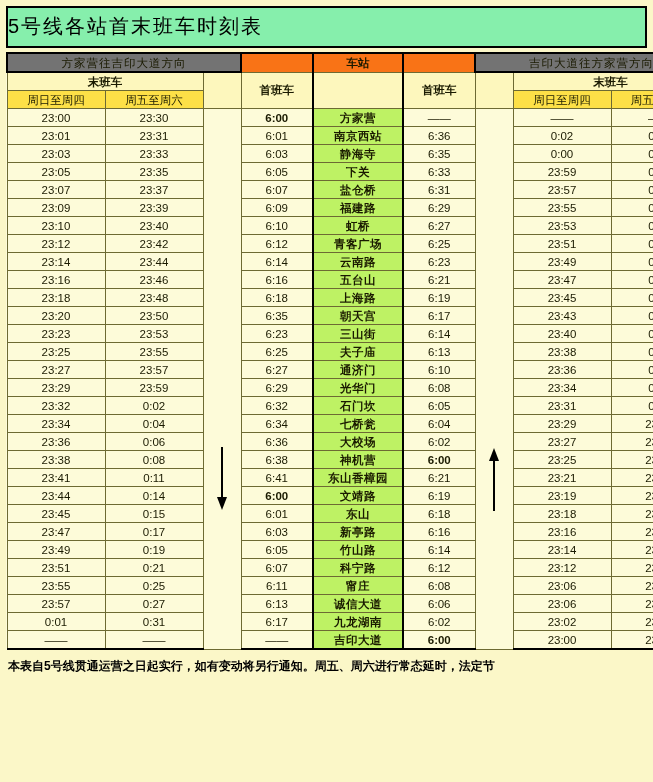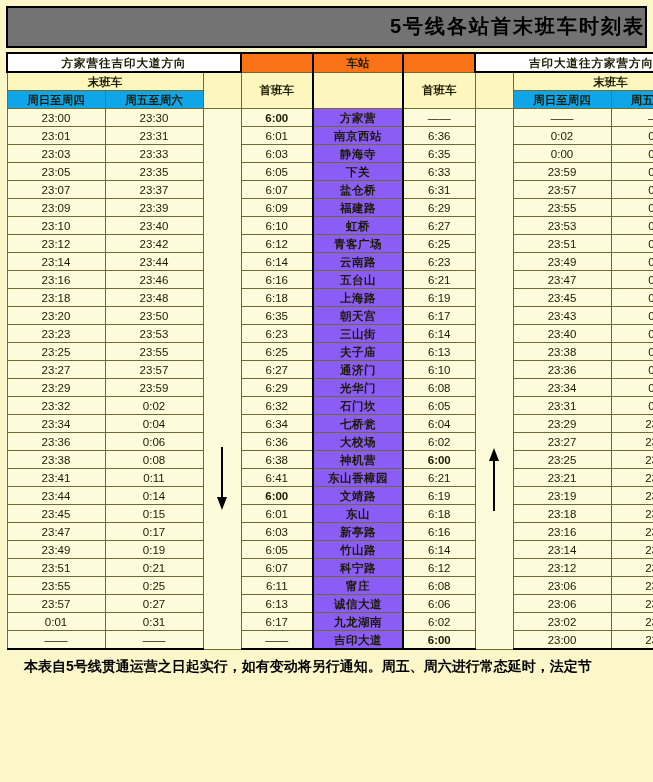--- a/index.html
+++ b/index.html
@@ -8,24 +8,24 @@
     background:#fbf7c8;
     font-family:"Liberation Sans","DejaVu Sans",sans-serif;
     color:#000;
     overflow:hidden;
   }
   .page{position:relative;width:653px;height:782px;box-sizing:border-box;padding:6px 6px 0 6px;}
 
   
   .title-bar{
     border:2px solid #000;
-    background:#737373;
-    text-align:right;
+    background:#86efac;
+    text-align:left;
     font-size:20px;
-    font-weight:bold;
+    font-weight:normal;
     letter-spacing:2px;
     padding:5px 0 6px 0;
     margin-bottom:4px;
   }
 
   
   table.sched{
     border-collapse:collapse;
     width:641px;
     table-layout:fixed;
@@ -34,23 +34,23 @@
   table.sched td,table.sched th{
     border:1px solid #6d6a33;
     font-size:11.5px;
     text-align:center;
     height:17px;
     padding:0;
     line-height:16px;
     color:#1a1a00;
   }
   .hdr-dir{
-    background:#ffffff;
+    background:#737373;
     font-size:17px;
-    font-weight:bold;
+    font-weight:normal;
     letter-spacing:1px;
     height:34px;
     border:2px solid #000 !important;
   }
   .hdr-station-top{
     background:#f97316;
     font-size:13px;
     font-weight:bold;
     height:34px;
     border-left:2px solid #000 !important;
@@ -63,34 +63,34 @@
     font-weight:bold;
     height:22px;
   }
   .hdr-first{
     background:#fdf7bd;
     font-size:12.5px;
     font-weight:bold;
     height:22px;
   }
   .hdr-day{
-    background:#0ea5e9;
+    background:#fde047;
     font-size:11.5px;
-    font-weight:bold;
+    font-weight:normal;
     height:22px;
   }
   .hdr-station-mid{
     background:#fdf7bd;
     border-left:2px solid #000 !important;
     border-right:2px solid #000 !important;
   }
   .station-cell{
     font-weight:bold;
     font-size:12.5px;
-    background:#8b5cf6;
+    background:#bef264;
     border-left:2px solid #000 !important;
     border-right:2px solid #000 !important;
     letter-spacing:0.5px;
     font-family:Liberation Serif, serif;
   }
   .bold{font-weight:bold;}
   .arrow-cell{
     border-left:1px solid #6d6a33;
     border-right:1px solid #6d6a33;
     border-top:none;
@@ -106,26 +106,25 @@
     justify-content:center;
   }
   .arrow-svg{display:block;}
   tr.lastrow td{border-bottom:2px solid #000;}
   td.leftedge{border-left:2px solid #000;}
   td.rightedge{border-right:2px solid #000;}
 
   
   .footer{
     margin-top:6px;
-    font-size:14px;
+    font-size:12px;
     line-height:20px;
     text-align:left;
     padding:0 2px;
     font-weight:bold;
-    margin-left:16px;
   }
   .footer .l2{text-align:center;}
 </style>
 </head>
 <body>
 
 <div class="page">
 
   <div class="title-bar">5号线各站首末班车时刻表</div>
 

